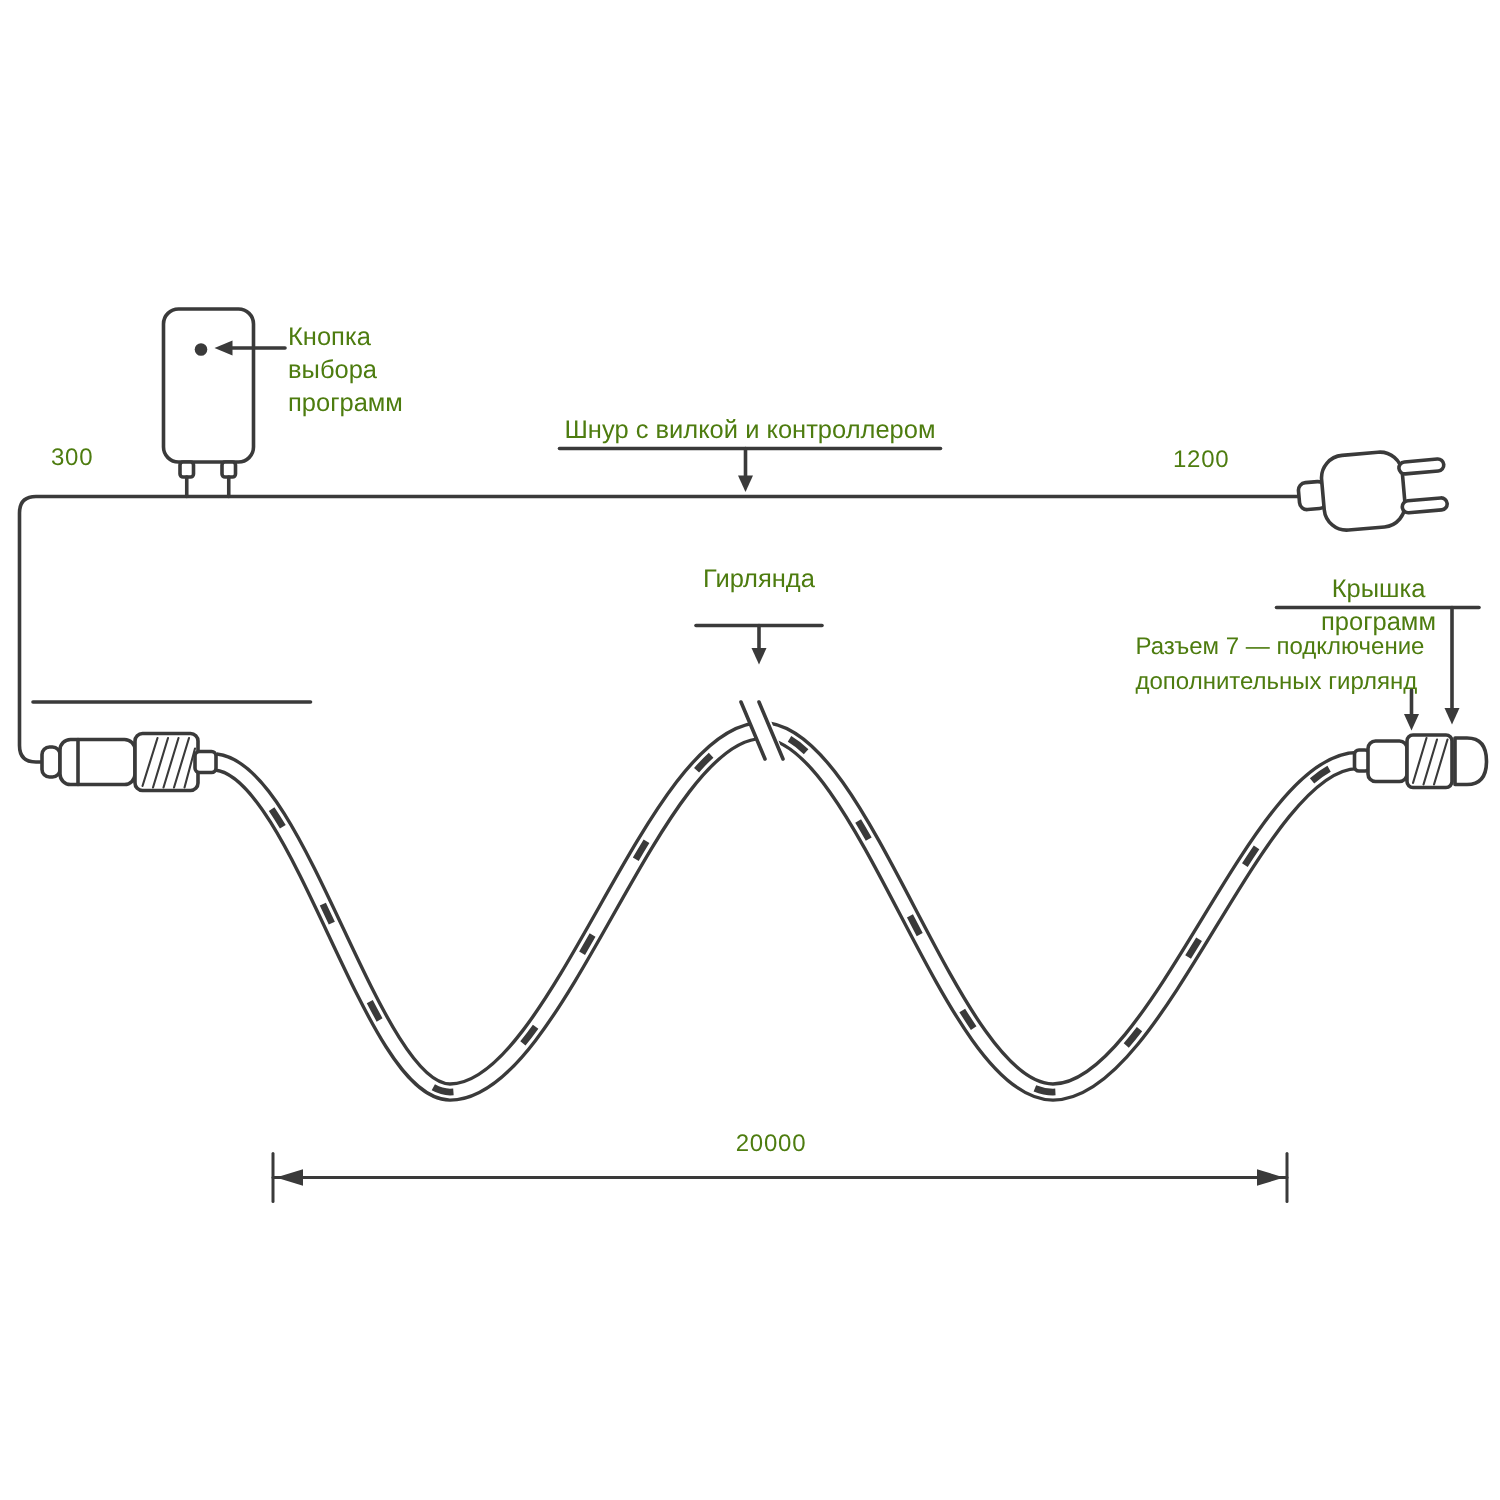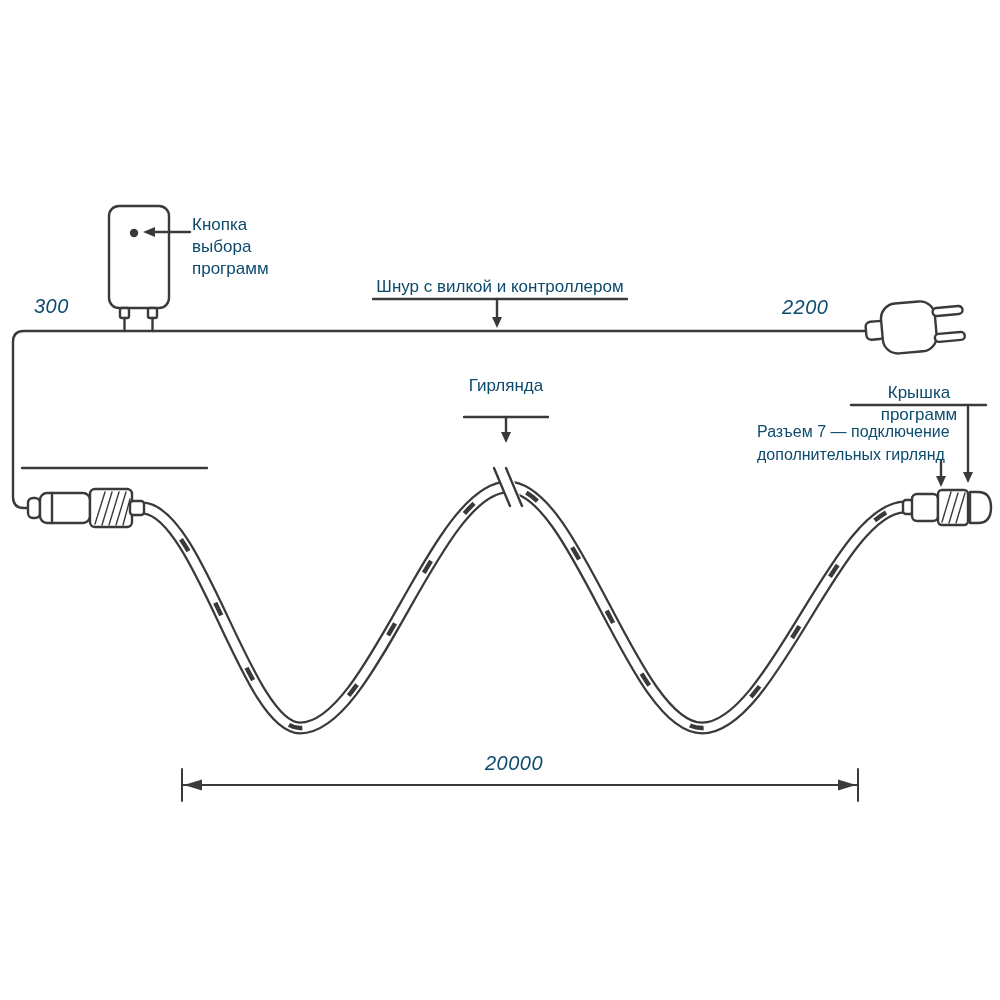--- a/index.html
+++ b/index.html
@@ -2,25 +2,25 @@
 <html><head>
 <meta charset="utf-8">
 <style>
   html,body{margin:0;padding:0;background:#ffffff;}
   .stage{
     position:relative;width:1000px;height:1000px;background:#ffffff;overflow:hidden;
     font-family:"Liberation Sans", sans-serif;color:#3a3a3a;
   }
   .stage svg{position:absolute;left:0;top:0;}
   .label{
-    position:absolute;font-size:17px;line-height:22px;color:#0c4a6e;
+    position:absolute;font-size:17px;line-height:22px;color:#4d7c0f;
     white-space:pre-line;
   }
   .label.center{text-align:center;}
-  .label.num{font-size:20px;line-height:22px;letter-spacing:0.5px;font-style:italic;}
+  .label.num{font-size:16px;line-height:22px;letter-spacing:0.5px;}
   .label.small{font-size:16px;line-height:23px;}
 </style>
 </head>
 <body>
 
 <div class="stage">
 
   <svg width="1000" height="1000" viewBox="0 0 1000 1000">
     <g stroke="#3a3a3a" fill="none" stroke-width="2.4" stroke-linejoin="round" stroke-linecap="round">
 
@@ -122,21 +122,21 @@
   </svg>
 
   <div class="label" style="left:192px;top:214px;width:90px;">Кнопка
 выбора
 программ</div>
 
   <div class="label center" style="left:370px;top:276px;width:260px;">Шнур с вилкой и контроллером</div>
 
   <div class="label num" style="left:34px;top:295px;">300</div>
 
-  <div class="label num" style="left:782px;top:296px;">2200</div>
+  <div class="label num" style="left:782px;top:296px;">1200</div>
 
   <div class="label center" style="left:464px;top:375px;width:84px;">Гирлянда</div>
 
   <div class="label center" style="left:851px;top:382px;width:136px;">Крышка программ</div>
 
   <div class="label small" style="left:757px;top:420px;width:200px;">Разъем 7 — подключение
 дополнительных гирлянд</div>
 
 
   <div class="label num center" style="left:462px;top:752px;width:104px;">20000</div>

